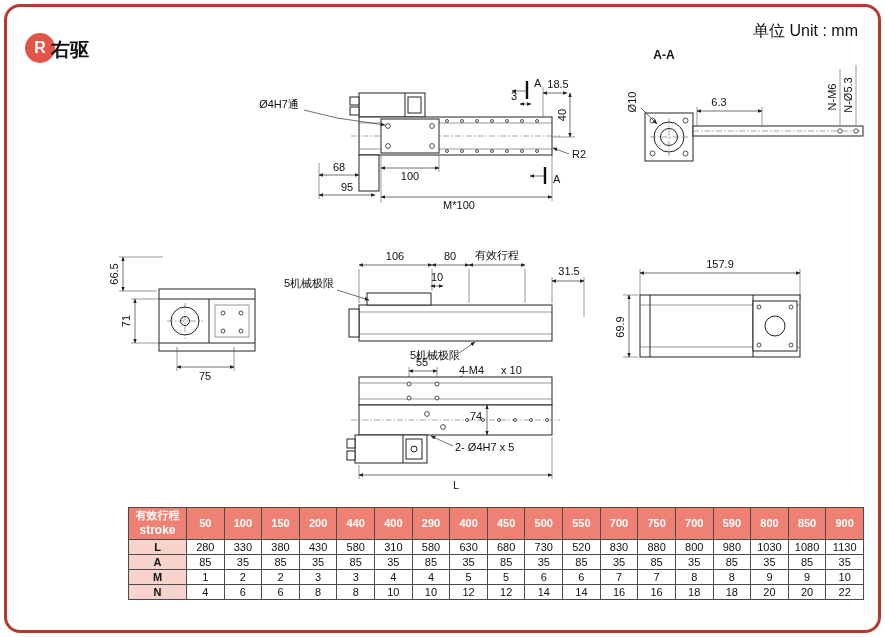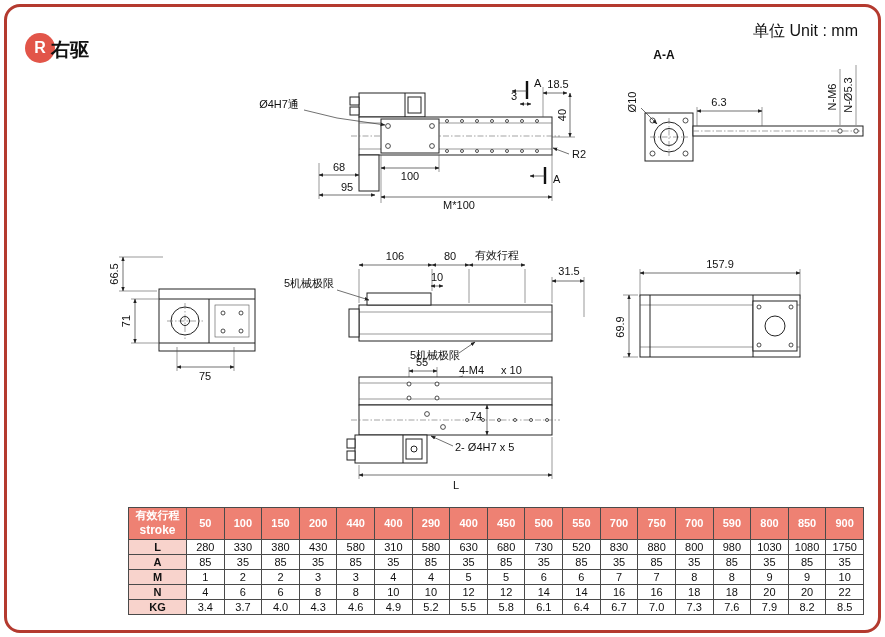--- a/index.html
+++ b/index.html
@@ -355,21 +355,21 @@
           <td>630</td>
           <td>680</td>
           <td>730</td>
           <td>520</td>
           <td>830</td>
           <td>880</td>
           <td>800</td>
           <td>980</td>
           <td>1030</td>
           <td>1080</td>
-          <td>1750</td>
+          <td>1130</td>
         </tr>
         <tr>
           <td class="row-label">A</td>
           <td>85</td>
           <td>35</td>
           <td>85</td>
           <td>35</td>
           <td>85</td>
           <td>35</td>
           <td>85</td>
@@ -420,37 +420,16 @@
           <td>14</td>
           <td>14</td>
           <td>16</td>
           <td>16</td>
           <td>18</td>
           <td>18</td>
           <td>20</td>
           <td>20</td>
           <td>22</td>
         </tr>
-        <tr>
-          <td class="row-label">KG</td>
-          <td>3.4</td>
-          <td>3.7</td>
-          <td>4.0</td>
-          <td>4.3</td>
-          <td>4.6</td>
-          <td>4.9</td>
-          <td>5.2</td>
-          <td>5.5</td>
-          <td>5.8</td>
-          <td>6.1</td>
-          <td>6.4</td>
-          <td>6.7</td>
-          <td>7.0</td>
-          <td>7.3</td>
-          <td>7.6</td>
-          <td>7.9</td>
-          <td>8.2</td>
-          <td>8.5</td>
-        </tr>
       </tbody>
   </table>
 
 </div>
 
 </body></html>

